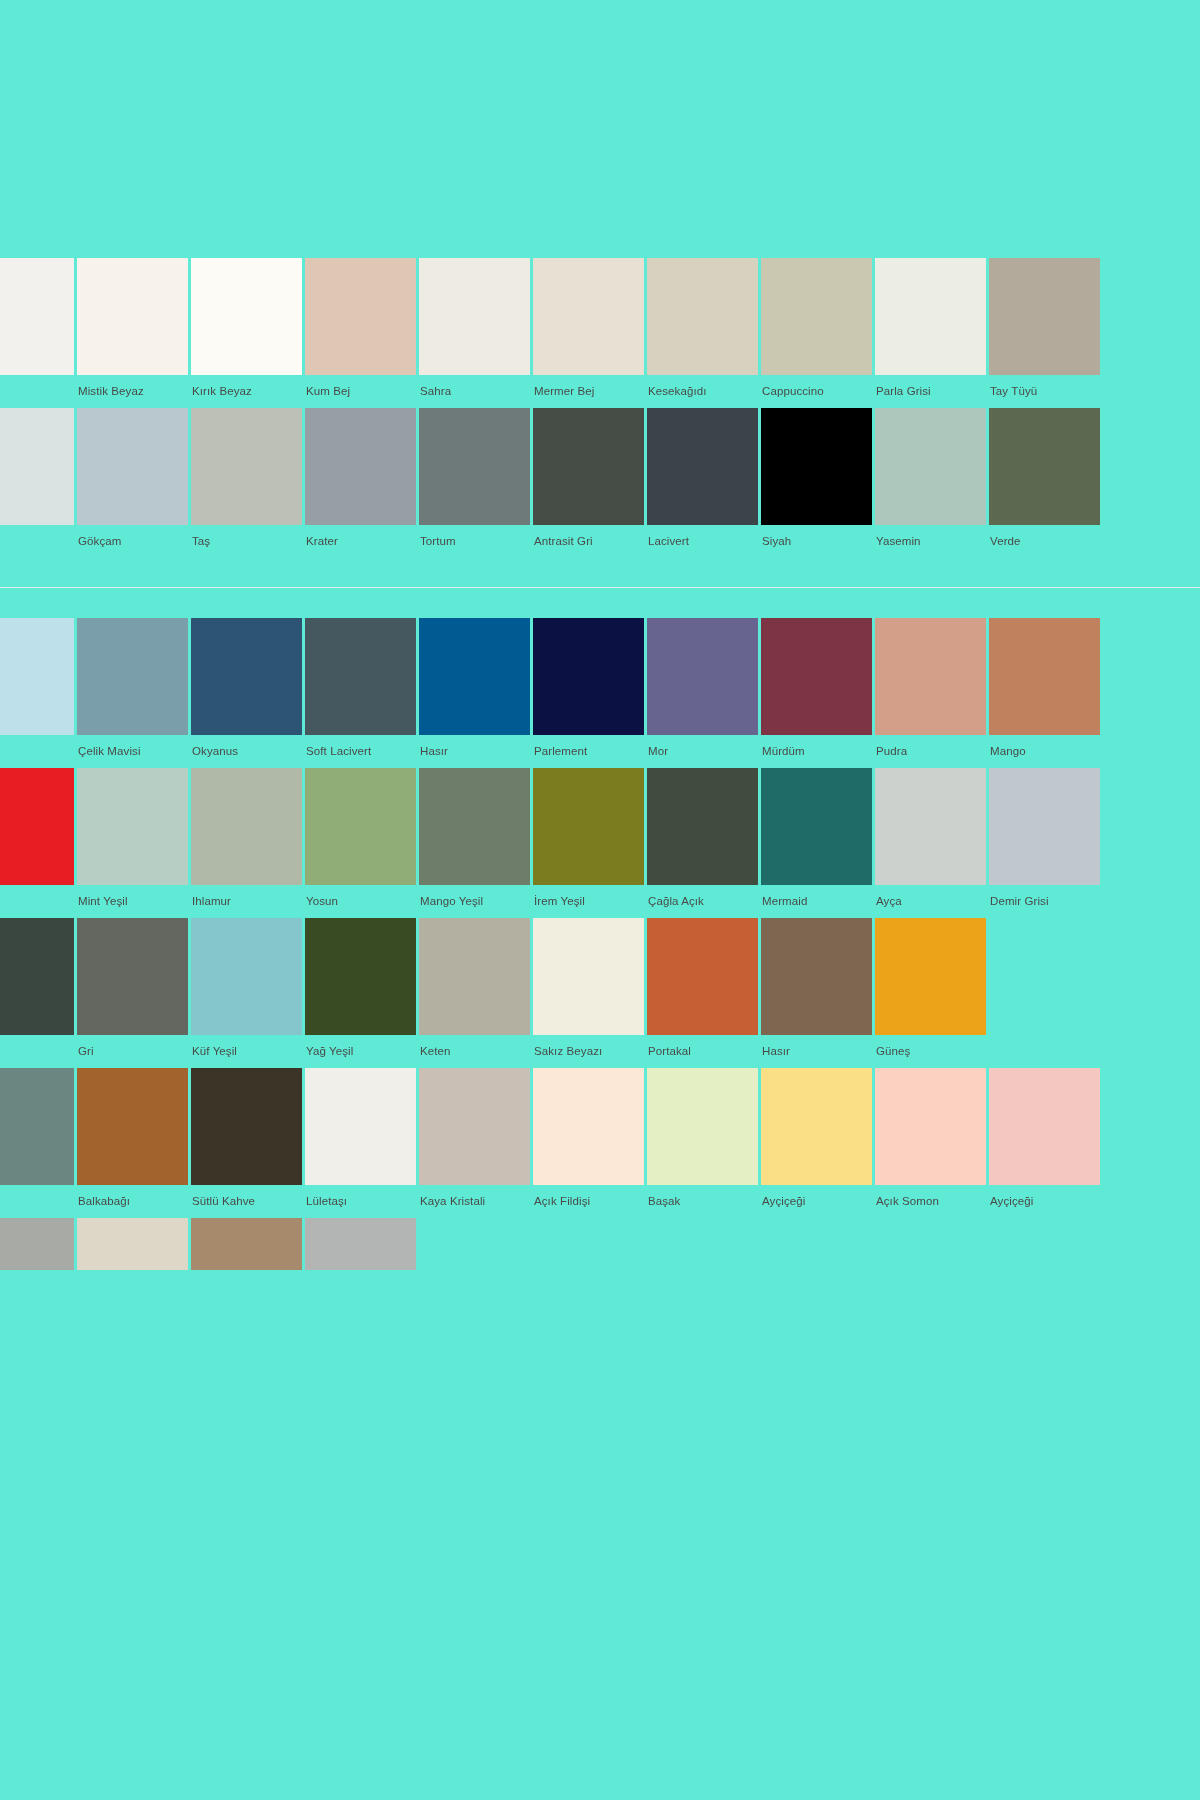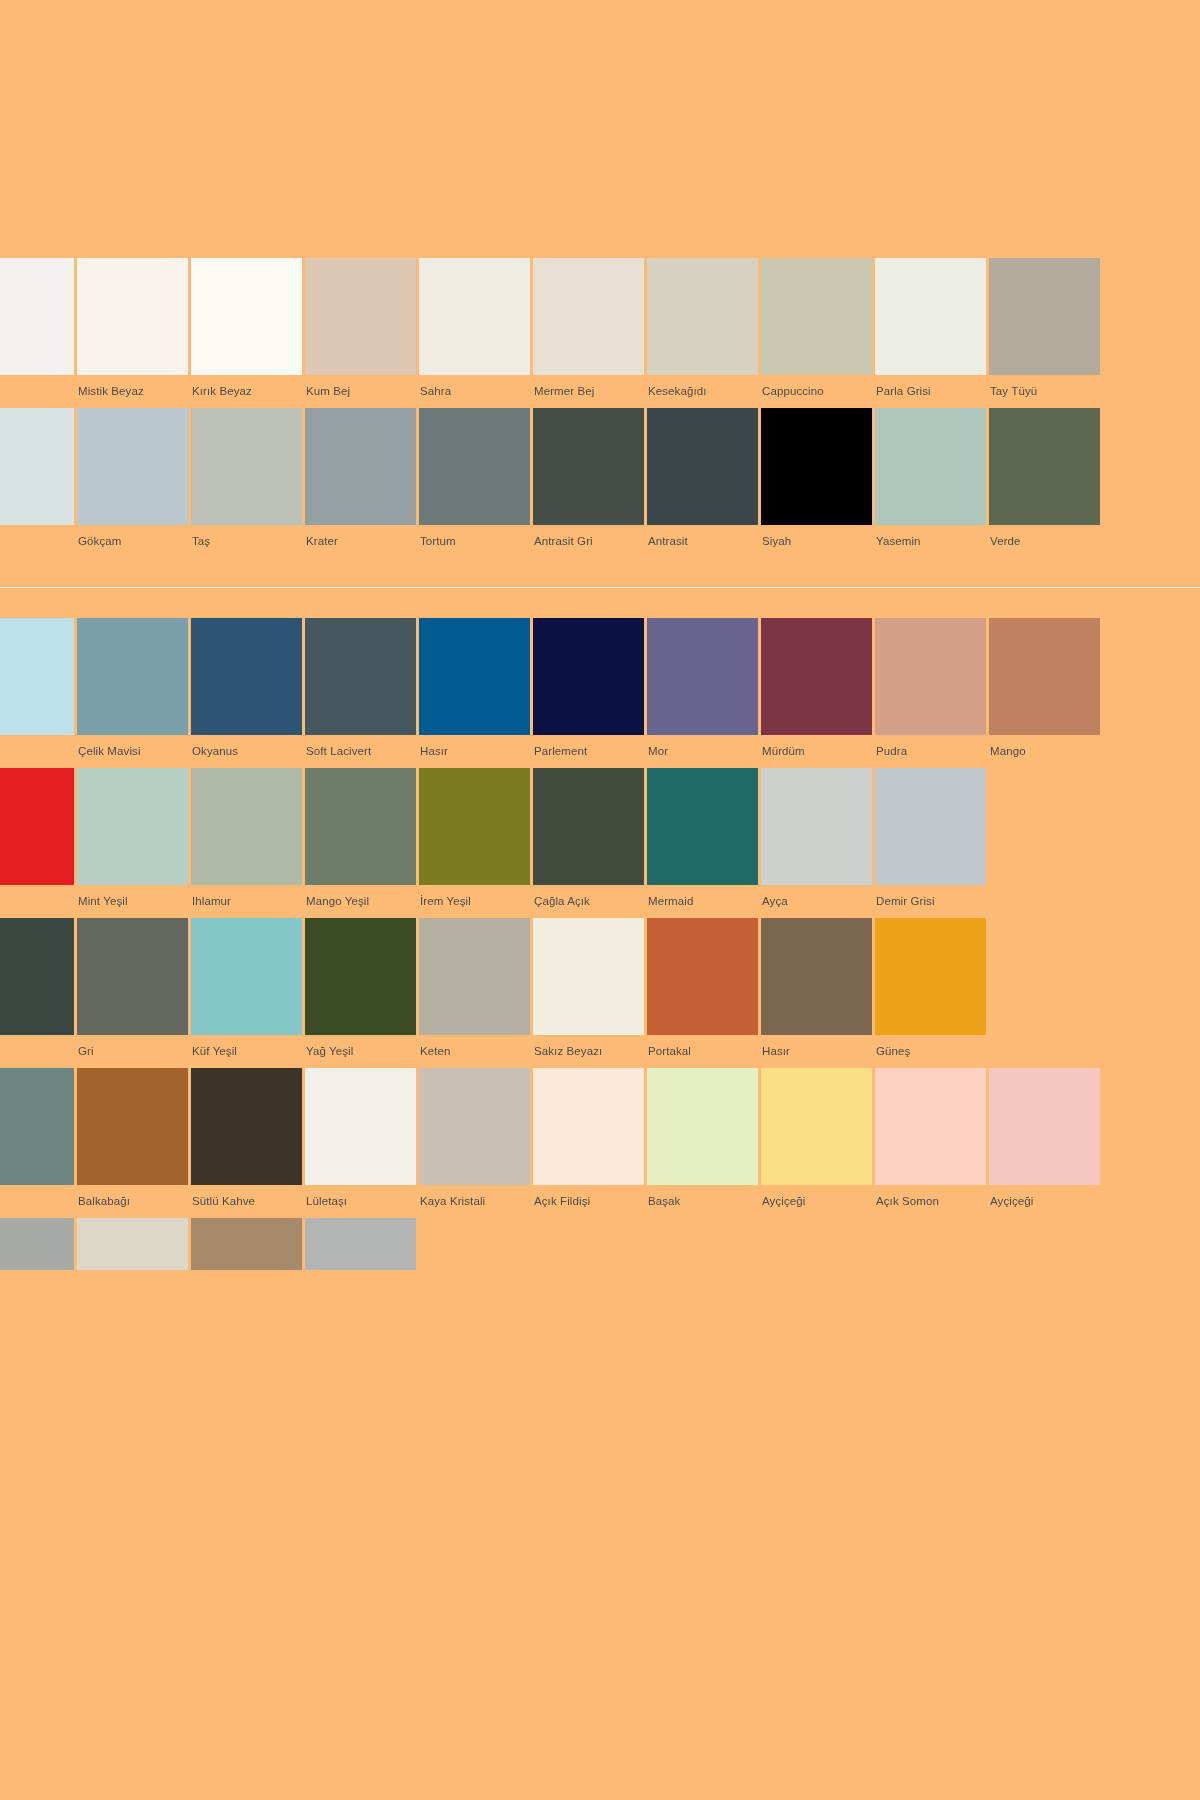--- a/index.html
+++ b/index.html
@@ -13,21 +13,21 @@
     height: 1800px;
     font-family: "Liberation Sans", sans-serif;
     overflow: hidden;
     position: relative;
   }
 
   
   .page {
     position: absolute;
     inset: 0;
-    background: #fdba74;
+    background: #5eead4;
   }
 
   
   .top-spacer { height: 258px; }
 
   
   .chart-viewport {
     position: relative;
     width: 1200px;
     overflow: hidden;
@@ -157,21 +157,21 @@
             <div class="cell">
               <span class="chip" style="background: rgb(109, 122, 121);"></span>
               <span class="chip-label">Tortum</span>
             </div>
             <div class="cell">
               <span class="chip" style="background: rgb(70, 77, 71);"></span>
               <span class="chip-label">Antrasit Gri</span>
             </div>
             <div class="cell">
               <span class="chip" style="background: rgb(58, 68, 73);"></span>
-              <span class="chip-label">Antrasit</span>
+              <span class="chip-label">Lacivert</span>
             </div>
             <div class="cell">
               <span class="chip" style="background: rgb(0, 0, 0);"></span>
               <span class="chip-label">Siyah</span>
             </div>
             <div class="cell">
               <span class="chip" style="background: rgb(174, 199, 189);"></span>
               <span class="chip-label">Yasemin</span>
             </div>
             <div class="cell">
@@ -231,20 +231,24 @@
             </div>
             <div class="cell">
               <span class="chip" style="background: rgb(183, 206, 196);"></span>
               <span class="chip-label">Mint Yeşil</span>
             </div>
             <div class="cell">
               <span class="chip" style="background: rgb(176, 185, 167);"></span>
               <span class="chip-label">Ihlamur</span>
             </div>
             <div class="cell">
+              <span class="chip" style="background: rgb(143, 173, 117);"></span>
+              <span class="chip-label">Yosun</span>
+            </div>
+            <div class="cell">
               <span class="chip" style="background: rgb(109, 125, 106);"></span>
               <span class="chip-label">Mango Yeşil</span>
             </div>
             <div class="cell">
               <span class="chip" style="background: rgb(123, 124, 31);"></span>
               <span class="chip-label">İrem Yeşil</span>
             </div>
             <div class="cell">
               <span class="chip" style="background: rgb(65, 76, 62);"></span>
               <span class="chip-label">Çağla Açık</span>

